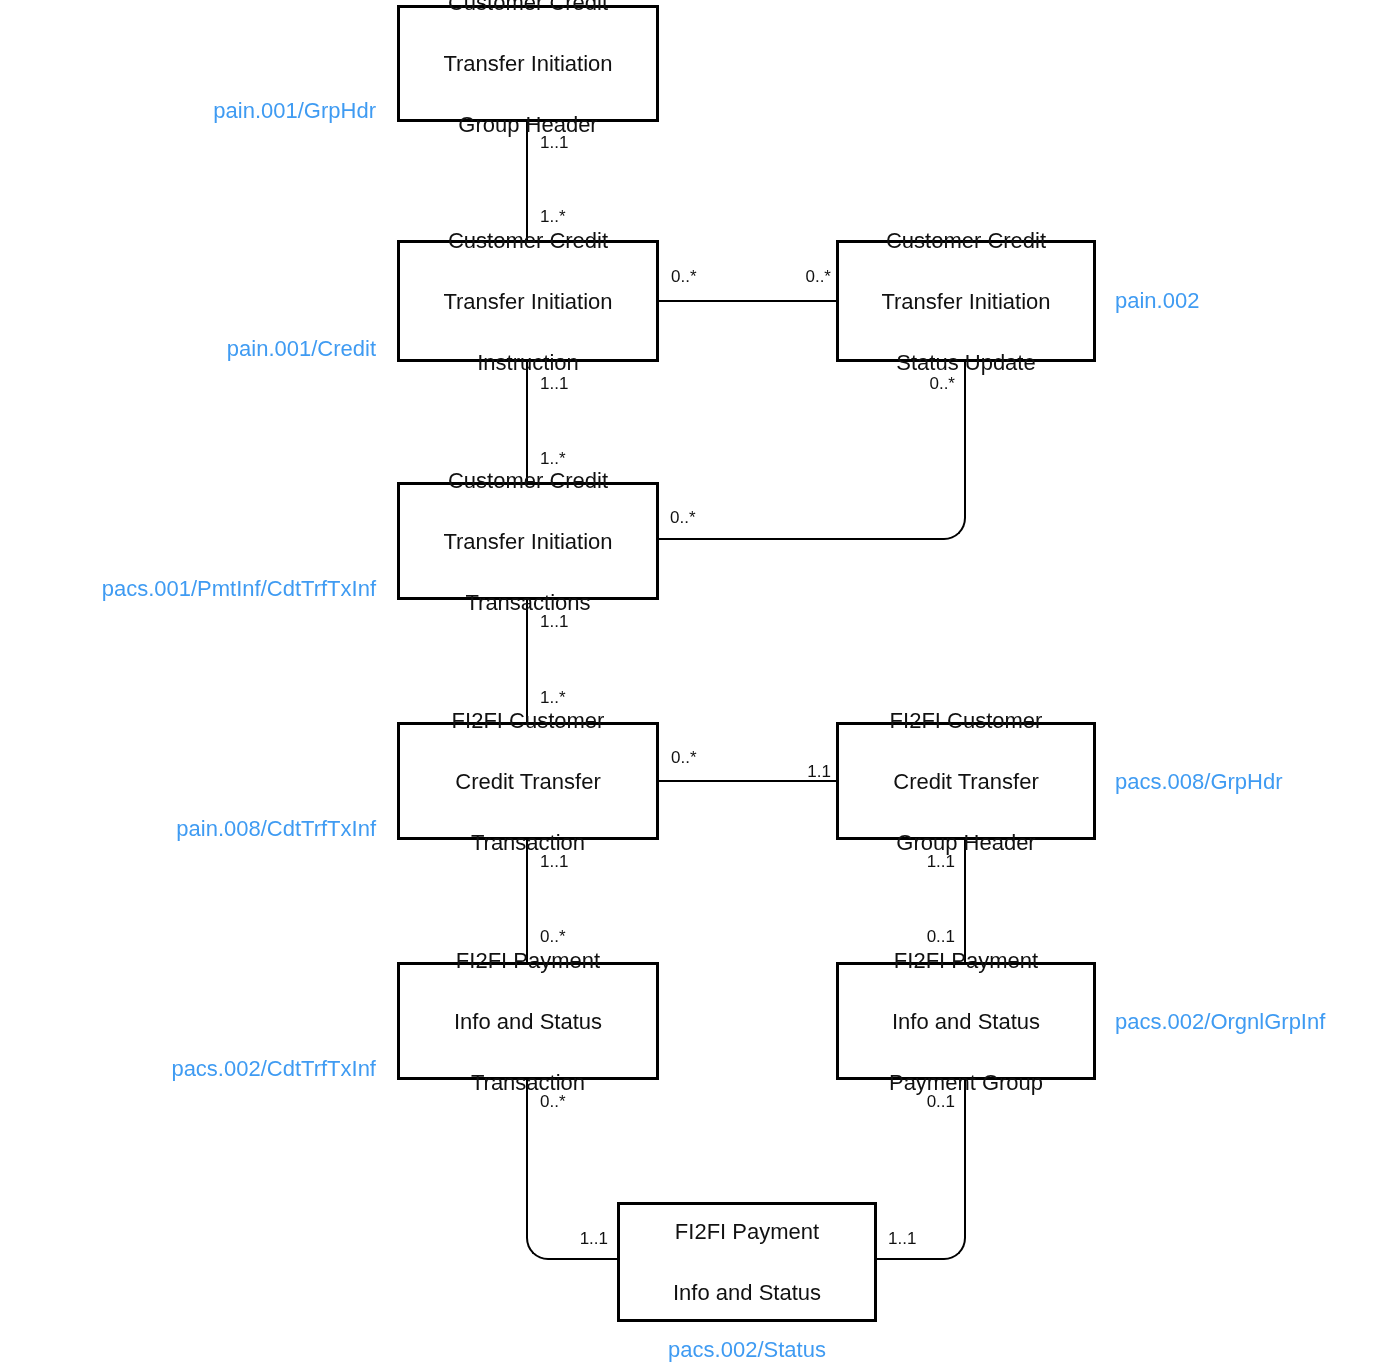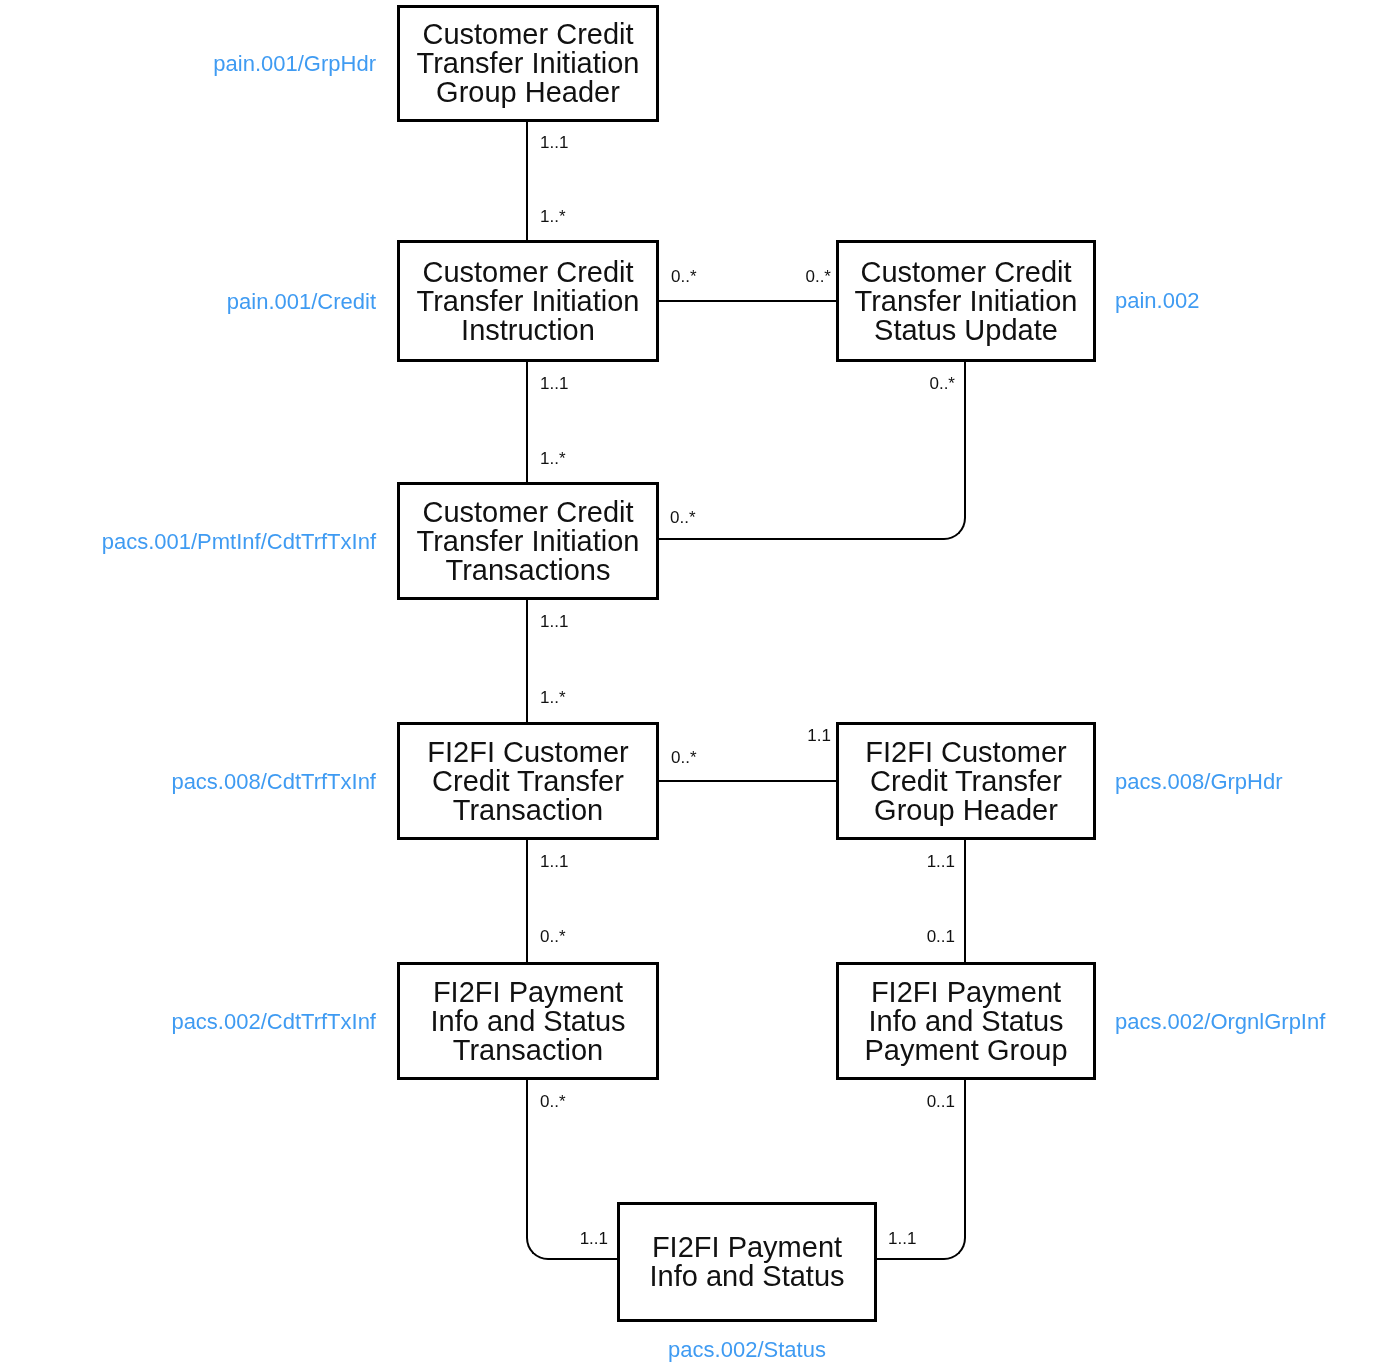--- a/index.html
+++ b/index.html
@@ -18,41 +18,42 @@
     overflow:hidden;
   }
   .node{
     position:absolute;
     box-sizing:border-box;
     border:3px solid var(--line);
     background:#ffffff;
     display:flex;flex-direction:column;
     align-items:center;justify-content:center;
     text-align:center;
-    font-size:29px;line-height:29px;
+    font-size:22px;line-height:29px;
     color:var(--ink);
+    gap:32px;
   }
   .seg{position:absolute;background:var(--line);}
   .corner{position:absolute;box-sizing:border-box;background:transparent;}
   .corner.br{border-right:2px solid var(--line);border-bottom:2px solid var(--line);border-bottom-right-radius:22px;}
   .corner.bl{border-left:2px solid var(--line);border-bottom:2px solid var(--line);border-bottom-left-radius:22px;}
   .card{
     position:absolute;
     font-size:17px;line-height:24px;
     color:var(--ink);
     white-space:nowrap;
   }
   .card.r{text-align:right;}
   .tag{
     position:absolute;
     font-size:22px;line-height:25px;
     color:var(--accent);
     white-space:nowrap;
   }
-  .tag.r{text-align:right;}
+  .tag.r{text-align:right;margin-top:47px;}
   .tag.c{text-align:center;}
 </style>
 </head>
 <body>
 
 <div class="canvas">
 
   <div class="seg" style="left:526px;top:122px;width:2px;height:118px;"></div>
   <div class="seg" style="left:659px;top:300px;width:177px;height:2px;"></div>
   <div class="seg" style="left:526px;top:362px;width:2px;height:120px;"></div>
@@ -79,21 +80,21 @@
   <span class="card" style="left:540px;top:372px;">1..1</span>
   <span class="card" style="left:540px;top:447px;">1..*</span>
 
   <span class="card" style="left:670px;top:506px;">0..*</span>
   <span class="card r" style="left:903px;top:372px;width:52px;">0..*</span>
 
   <span class="card" style="left:540px;top:610px;">1..1</span>
   <span class="card" style="left:540px;top:686px;">1..*</span>
 
   <span class="card" style="left:671px;top:746px;">0..*</span>
-  <span class="card r" style="left:783px;top:724px;width:48px;">1.1</span>
+  <span class="card r" style="left:783px;top:760px;width:48px;">1.1</span>
 
   <span class="card" style="left:540px;top:850px;">1..1</span>
   <span class="card" style="left:540px;top:925px;">0..*</span>
 
   <span class="card r" style="left:903px;top:850px;width:52px;">1..1</span>
   <span class="card r" style="left:903px;top:925px;width:52px;">0..1</span>
 
   <span class="card" style="left:540px;top:1090px;">0..*</span>
   <span class="card r" style="left:556px;top:1227px;width:52px;">1..1</span>
 
@@ -150,19 +151,19 @@
 
   <div class="node" style="left:617px;top:1202px;width:260px;height:120px;">
     <div>FI2FI Payment</div>
     <div>Info and Status</div>
   </div>
 
   <span class="tag r" style="left:0px;top:51px;width:376px;">pain.001/GrpHdr</span>
   <span class="tag r" style="left:0px;top:289px;width:376px;">pain.001/Credit</span>
   <span class="tag" style="left:1115px;top:288px;">pain.002</span>
   <span class="tag r" style="left:0px;top:529px;width:376px;">pacs.001/PmtInf/CdtTrfTxInf</span>
-  <span class="tag r" style="left:0px;top:769px;width:376px;">pacs.008/CdtTrfTxInf</span>
+  <span class="tag r" style="left:0px;top:769px;width:376px;">pain.008/CdtTrfTxInf</span>
   <span class="tag" style="left:1115px;top:769px;">pacs.008/GrpHdr</span>
   <span class="tag r" style="left:0px;top:1009px;width:376px;">pacs.002/CdtTrfTxInf</span>
   <span class="tag" style="left:1115px;top:1009px;">pacs.002/OrgnlGrpInf</span>
   <span class="tag c" style="left:617px;top:1337px;width:260px;">pacs.002/Status</span>
 
 </div>
 
 </body></html>

